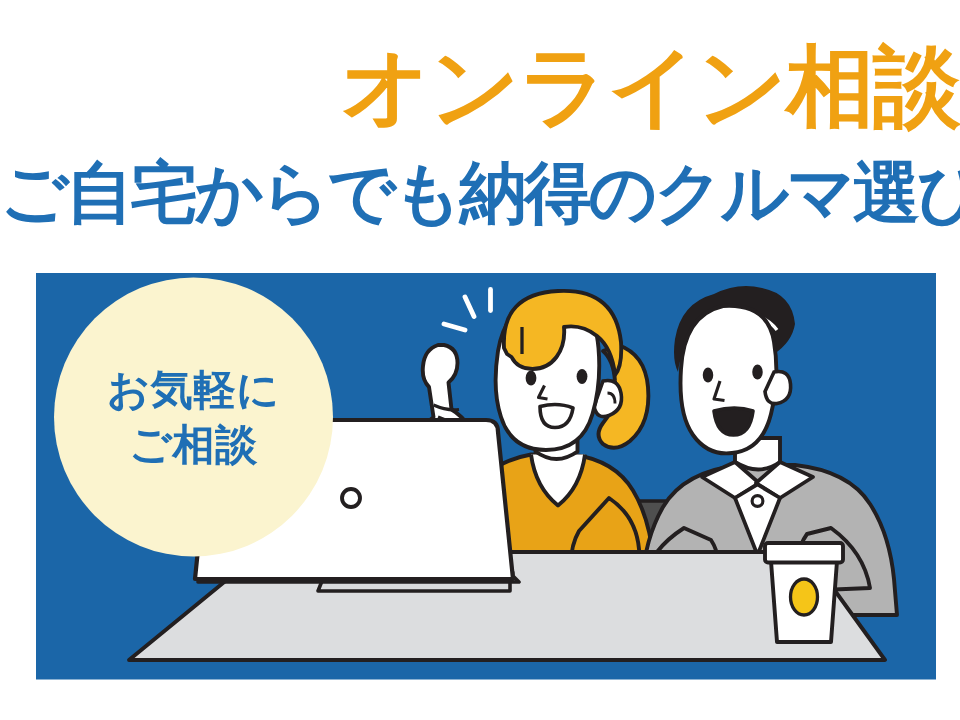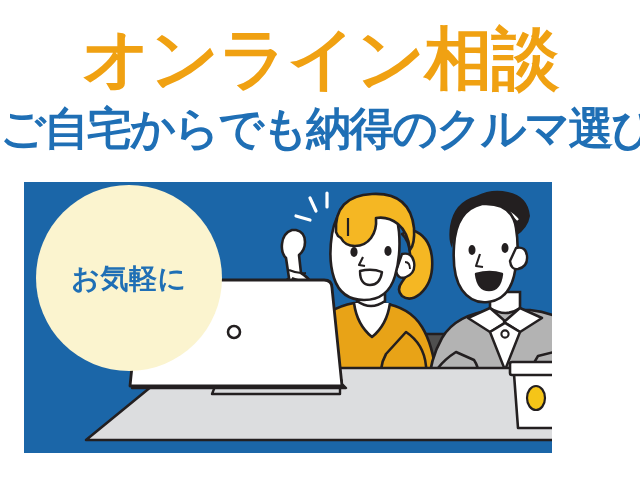--- a/index.html
+++ b/index.html
@@ -31,23 +31,23 @@
     top: 0;
     width: 640px;
     height: 176px;
   }
 
   .title {
     position: absolute;
     left: 0;
     top: 27px;
     width: 640px;
-    text-align: center;
+    text-align: right;
     color: #f0a112;
-    font-size: 68px;
+    font-size: 59px;
     line-height: 62px;
     font-weight: 700;
     letter-spacing: -1px;
     white-space: nowrap;
   }
 
   .subtitle {
     position: absolute;
     left: 0;
     top: 104px;
@@ -59,21 +59,21 @@
     font-weight: 700;
     letter-spacing: -2.0px;
     white-space: nowrap;
   }
 
   
   .panel {
     position: absolute;
     left: 24px;
     top: 182px;
-    width: 528px;
+    width: 600px;
     height: 271px;
     background: #1b66a8;
     overflow: hidden;
   }
 
   .panel-svg {
     position: absolute;
     left: 0;
     top: 0;
     display: block;
@@ -218,16 +218,17 @@
       <path d="M116 106 q0 -8 8 -8 L300 98 q8 0 8 8 L318 204 L106 204 Z" fill="#ffffff" stroke="#231f20" stroke-width="2.8" stroke-linejoin="round"></path>
       <circle cx="210" cy="150" r="6" fill="#ffffff" stroke="#231f20" stroke-width="2.6"></circle>
 
       <path d="M490 192 L534 192 L530 246 L494 246 Z" fill="#ffffff" stroke="#231f20" stroke-width="2.6" stroke-linejoin="round"></path>
       <rect x="486" y="180" width="52" height="13" rx="2" fill="#ffffff" stroke="#231f20" stroke-width="2.6"></rect>
       <ellipse cx="512" cy="216" rx="9" ry="12" fill="#f5c518" stroke="#231f20" stroke-width="2.2"></ellipse>
     </svg>
 
     <div class="badge">
       <div class="badge-line">お気軽に</div>
+      <div class="badge-line">ご相談</div>
     </div>
 
   </div>
 </div>
 
 </body></html>

